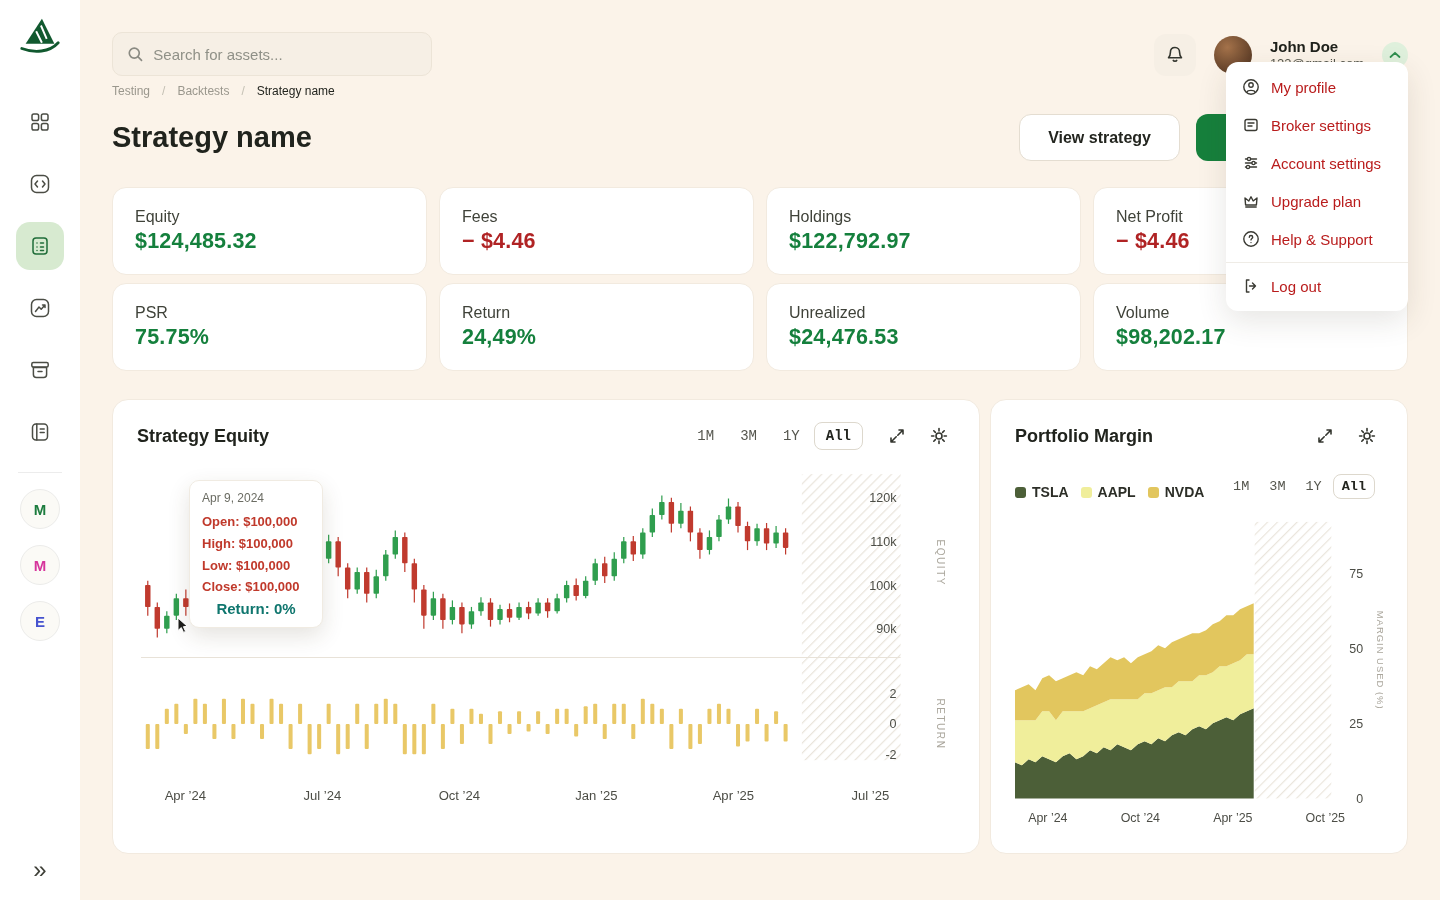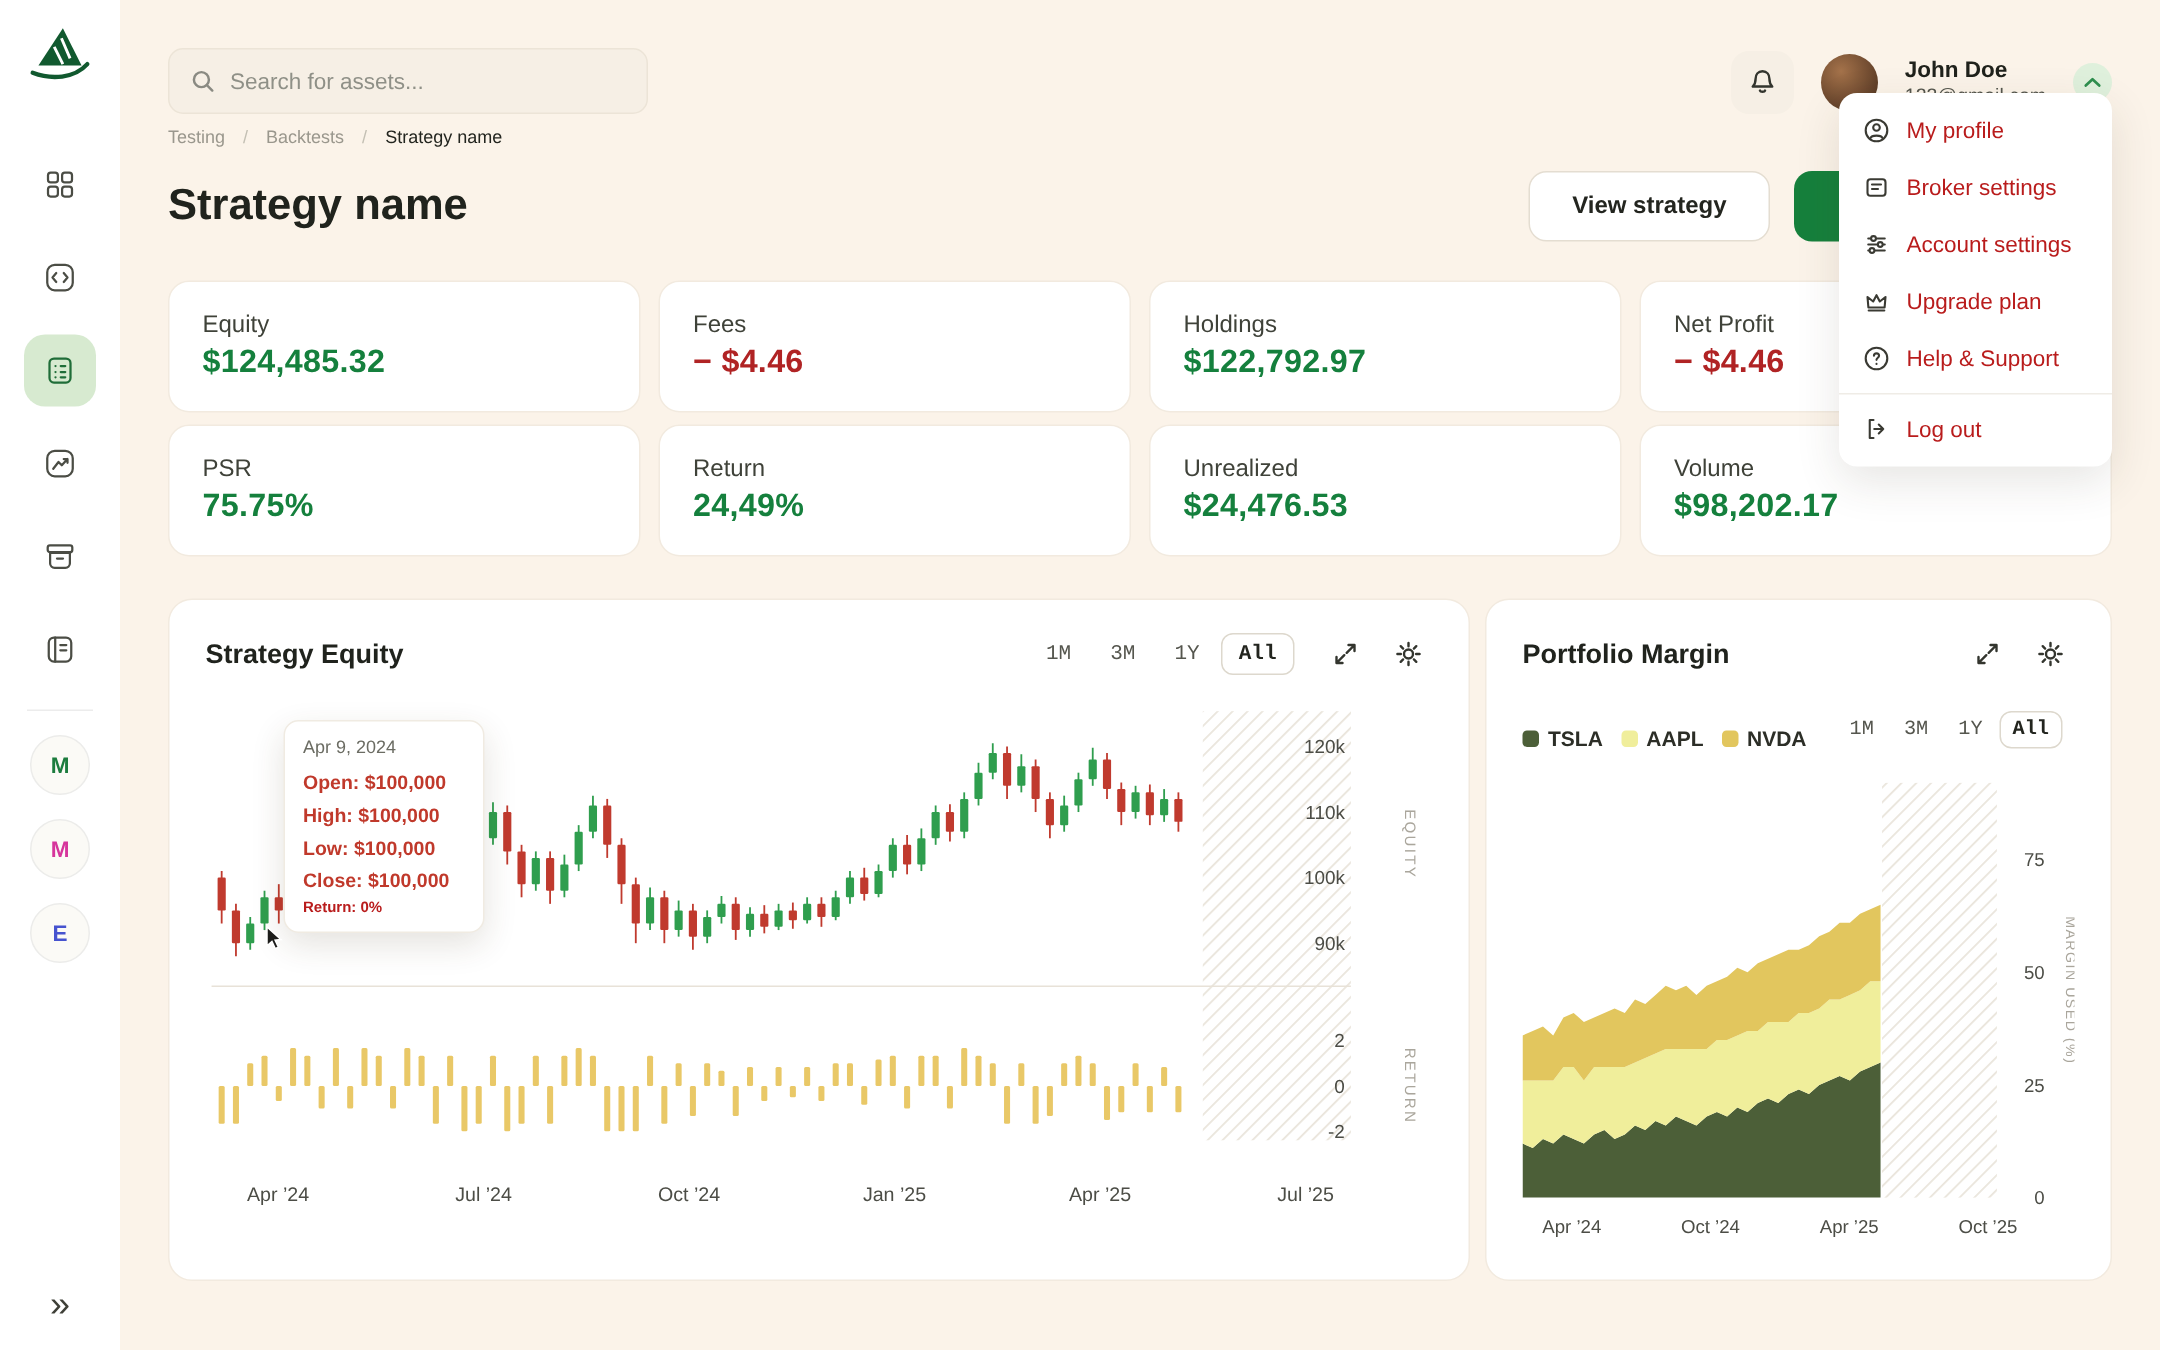--- a/index.html
+++ b/index.html
@@ -71,21 +71,21 @@
   .icon-btn { width:32px; height:32px; background:none; border:none; display:flex; align-items:center; justify-content:center; cursor:pointer; }
   .icon-btn svg { stroke:#33352e; fill:none; stroke-width:1.6; stroke-linecap:round; stroke-linejoin:round; }
   .chart-body { position:relative; margin-top:8px; }
   .chart-body svg.plot { width:100%; height:auto; display:block; }
   svg.plot text { font-family:"Liberation Sans", sans-serif; }
 
   
   .tooltip { position:absolute; left:52px; top:20px; width:134px; background:#fff; border:1px solid #f0ebe2; border-radius:10px; box-shadow:0 8px 22px rgba(70,55,30,.14); padding:10px 12px; z-index:5; }
   .tt-date { font-size:12px; color:#6b6c63; margin-bottom:6px; }
   .tt-line { font-size:13px; font-weight:700; color:#c0392b; line-height:1.68; }
-  .tt-return { font-size:10px; font-weight:700; color:#b91c1c; margin-top:2px; }
+  .tt-return { font-size:15px; font-weight:700; color:#0f766e; margin-top:2px;text-align:center; }
   .cursor-icon { position:absolute; left:40px; top:158px; z-index:6; }
 
   
   .legend-row { display:flex; align-items:center; justify-content:space-between; margin-top:20px; }
   .legend { display:flex; align-items:center; gap:12px; }
   .legend-item { display:flex; align-items:center; gap:6px; font-size:14px; font-weight:700; color:#2c2e27; cursor:pointer;margin-top:12px; }
   .swatch { width:11px; height:11px; border-radius:3px; display:inline-block; }
   .ranges.compact .range-btn { padding:4px 8px; font-size:13.5px; }
 </style>
 </head>

